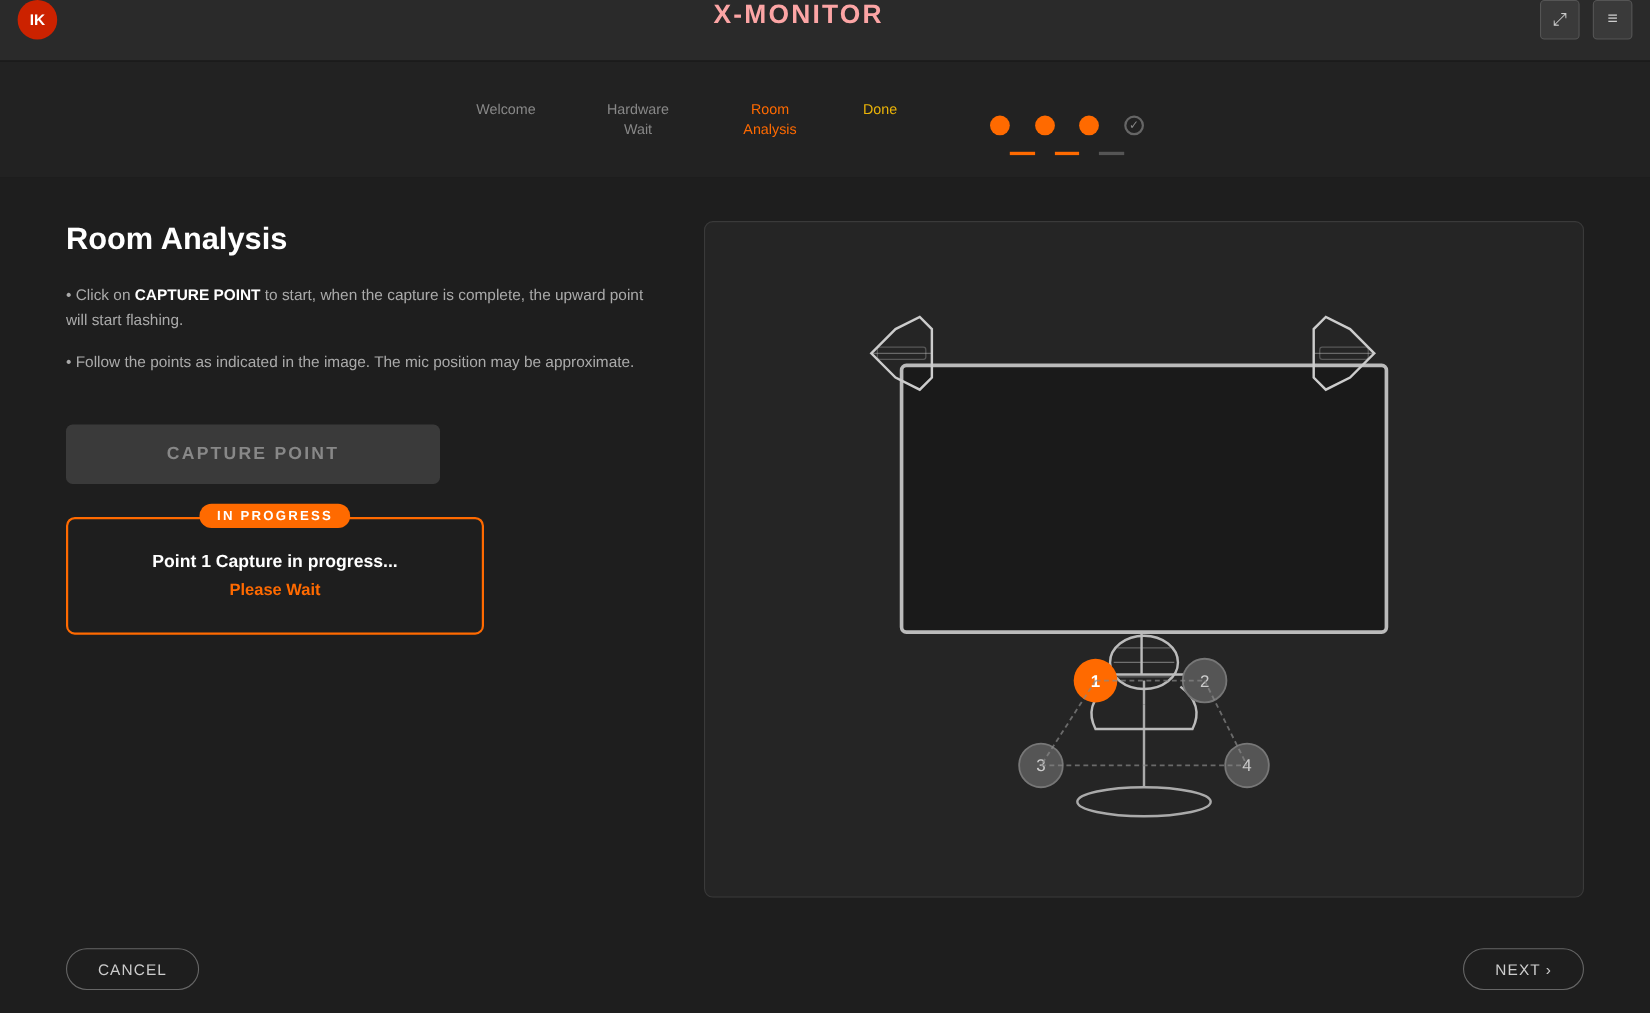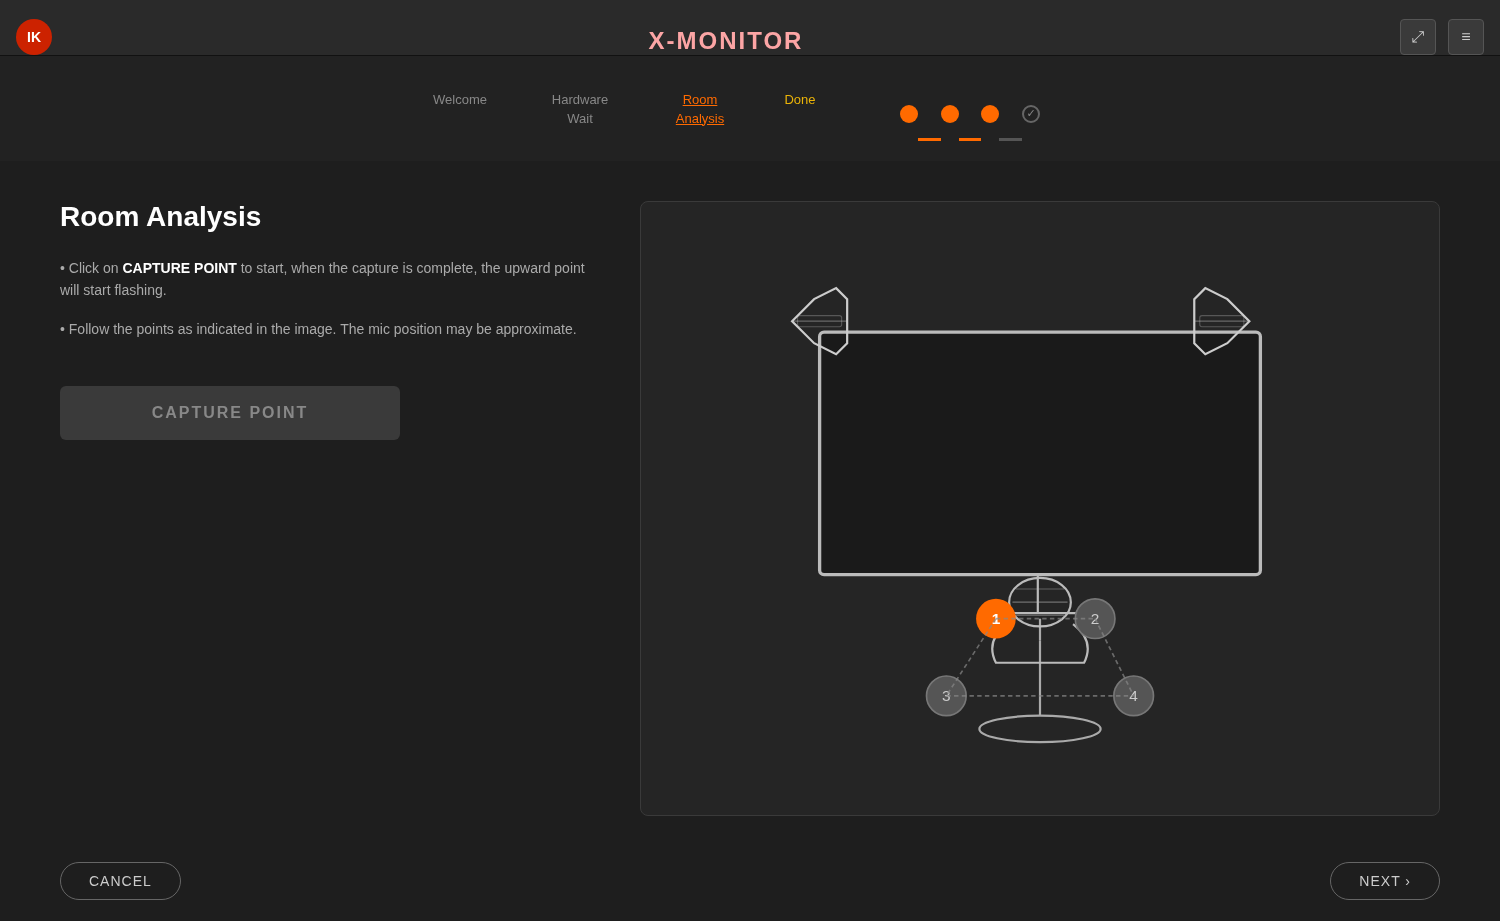--- a/index.html
+++ b/index.html
@@ -8,21 +8,21 @@
       height: 921px;
       background: #1e1e1e;
       font-family: Arial, Helvetica, sans-serif;
       color: #ccc;
       overflow: hidden;
     }
 
     
     .header {
       display: flex;
-      align-items: flex-end;
+      align-items: flex-start;
       justify-content: space-between;
       background: #2a2a2a;
       height: 56px;
       padding: 0 16px;
       border-bottom: 1px solid #111;
     }
     .header-logo {
       width: 36px;
       height: 36px;
       background: #cc2200;
@@ -68,21 +68,20 @@
     }
     .step-label {
       font-size: 13px;
       color: #eab308;
       text-align: center;
       margin-bottom: 10px;
       line-height: 1.3;
     }
     .step-label.active {
       color: #ff6a00;
-      text-decoration: underline;
     }
     .step-dot {
       width: 18px;
       height: 18px;
       border-radius: 50%;
       background: #ff6a00;
       position: relative;
       z-index: 2;
     }
     .step-dot.done {
@@ -290,20 +289,25 @@
     <div class="section-title">Room Analysis</div>
     <p class="instruction-text">
       • Click on <strong>CAPTURE POINT</strong> to start, when the capture is complete, the upward point will start flashing.
     </p>
     <p class="instruction-text">
       • Follow the points as indicated in the image. The mic position may be approximate.
     </p>
 
     <button class="capture-btn">CAPTURE POINT</button>
 
+    <div class="progress-box">
+      <div class="progress-badge">IN PROGRESS</div>
+      <div class="progress-message">Point 1 Capture in progress...</div>
+      <div class="progress-wait">Please Wait</div>
+    </div>
   </div>
 
   <div class="right-panel">
     <svg class="room-diagram" viewBox="0 0 560 520" xmlns="http://www.w3.org/2000/svg">
 
       <rect x="80" y="100" width="400" height="220" rx="4" ry="4" fill="#1a1a1a" stroke="#bbb" stroke-width="3"></rect>
 
       <line x1="278" y1="320" x2="278" y2="355" stroke="#bbb" stroke-width="2"></line>
       <line x1="240" y1="355" x2="316" y2="355" stroke="#bbb" stroke-width="2"></line>
 

